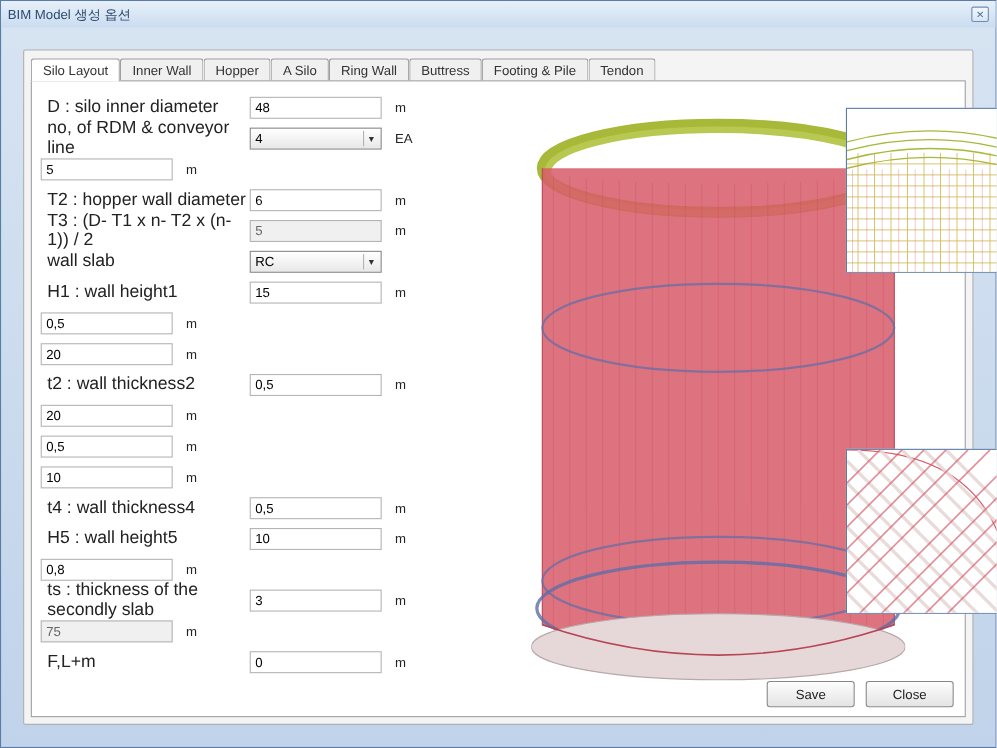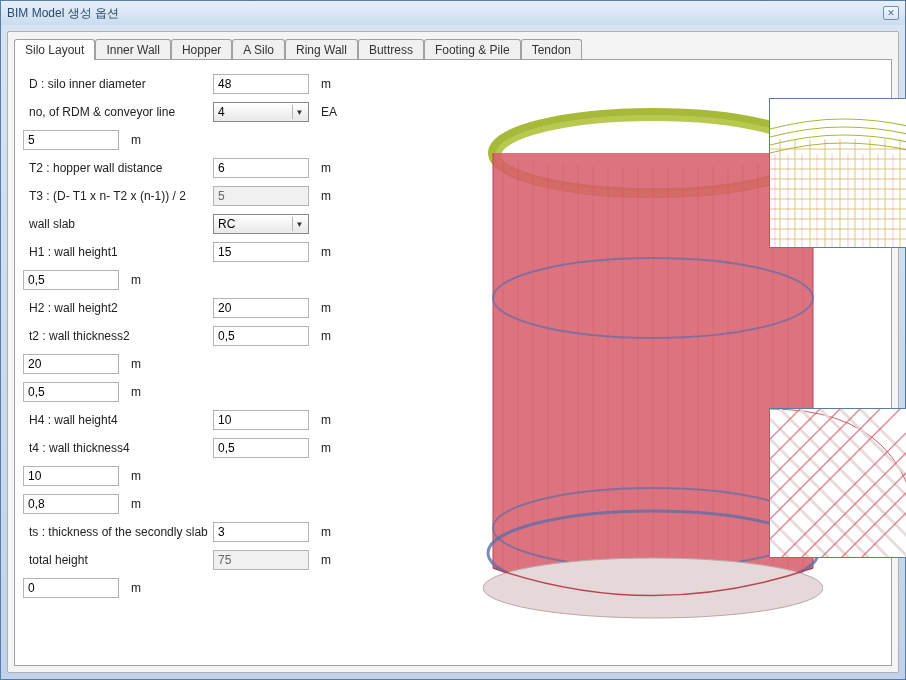--- a/index.html
+++ b/index.html
@@ -40,21 +40,21 @@
       font-size: 9px;
       color: #4a6f99;
       display: flex;
       align-items: center;
       justify-content: center;
       cursor: pointer;
     }
     .content {
       flex: 1;
       background: #f4f4f4;
-      margin: 6px;
+      margin: 20px;
       border: 1px solid #b0b0b0;
       border-radius: 2px;
       padding: 6px;
       display: flex;
       flex-direction: column;
       position: relative;
     }
     .tabs {
       display: flex;
       gap: 0;
@@ -92,24 +92,24 @@
     }
     .form-row {
       display: flex;
       align-items: center;
       height: 28px;
     }
     .form-label {
       width: 190px;
       padding-left: 6px;
       color: #222;
-      font-size: 12px;
+      font-size: 16px;
     }
     .form-input-wrap {
-      width: 96px;
+      width: 120px;
     }
     .form-input {
       width: 100%;
       height: 20px;
       border: 1px solid #b4b4b4;
       padding: 0 4px;
       font-size: 12px;
       background: #fff;
     }
     .form-input[readonly] {
@@ -221,21 +221,21 @@
                 <span class="combo-arrow">▼</span>
               </div>
             </div>
             <div class="form-unit">EA</div>
           </div>
           <div class="form-row">
             <div class="form-input-wrap"><input class="form-input" value="5" style=""></div>
             <div class="form-unit">m</div>
           </div>
           <div class="form-row">
-            <div class="form-label">T2 : hopper wall distance</div>
+            <div class="form-label">T2 : hopper wall diameter</div>
             <div class="form-input-wrap"><input class="form-input" value="6" style=""></div>
             <div class="form-unit">m</div>
           </div>
           <div class="form-row">
             <div class="form-label">T3 : (D- T1 x n- T2 x (n-1)) / 2</div>
             <div class="form-input-wrap"><input class="form-input" readonly="readonly" value="5" style=""></div>
             <div class="form-unit">m</div>
           </div>
           <div class="form-row">
             <div class="form-label">wall slab</div>
@@ -250,66 +250,65 @@
           <div class="form-row">
             <div class="form-label">H1 : wall height1</div>
             <div class="form-input-wrap"><input class="form-input" value="15" style=""></div>
             <div class="form-unit">m</div>
           </div>
           <div class="form-row">
             <div class="form-input-wrap"><input class="form-input" value="0,5" style=""></div>
             <div class="form-unit">m</div>
           </div>
           <div class="form-row">
-            <div class="form-label">H2 : wall height2</div>
             <div class="form-input-wrap"><input class="form-input" value="20" style=""></div>
             <div class="form-unit">m</div>
           </div>
           <div class="form-row">
             <div class="form-label">t2 : wall thickness2</div>
             <div class="form-input-wrap"><input class="form-input" value="0,5" style=""></div>
             <div class="form-unit">m</div>
           </div>
           <div class="form-row">
             <div class="form-input-wrap"><input class="form-input" value="20" style=""></div>
             <div class="form-unit">m</div>
           </div>
           <div class="form-row">
             <div class="form-input-wrap"><input class="form-input" value="0,5" style=""></div>
             <div class="form-unit">m</div>
           </div>
           <div class="form-row">
-            <div class="form-label">H4 : wall height4</div>
             <div class="form-input-wrap"><input class="form-input" value="10" style=""></div>
             <div class="form-unit">m</div>
           </div>
           <div class="form-row">
             <div class="form-label">t4 : wall thickness4</div>
             <div class="form-input-wrap"><input class="form-input" value="0,5" style=""></div>
             <div class="form-unit">m</div>
           </div>
           <div class="form-row">
+            <div class="form-label">H5 : wall height5</div>
             <div class="form-input-wrap"><input class="form-input" value="10" style=""></div>
             <div class="form-unit">m</div>
           </div>
           <div class="form-row">
             <div class="form-input-wrap"><input class="form-input" value="0,8" style=""></div>
             <div class="form-unit">m</div>
           </div>
           <div class="form-row">
             <div class="form-label">ts : thickness of the secondly slab</div>
             <div class="form-input-wrap"><input class="form-input" value="3" style=""></div>
             <div class="form-unit">m</div>
           </div>
           <div class="form-row">
-            <div class="form-label">total height</div>
             <div class="form-input-wrap"><input class="form-input" readonly="readonly" value="75" style=""></div>
             <div class="form-unit">m</div>
           </div>
           <div class="form-row">
+            <div class="form-label">F,L+m</div>
             <div class="form-input-wrap"><input class="form-input" value="0" style=""></div>
             <div class="form-unit">m</div>
           </div>
         </div>
 
       <div class="viz-col">
         <div class="silo-viz">
           <svg width="340" height="530" viewBox="0 0 340 530">
 
             <ellipse cx="170" cy="55" rx="160" ry="40" fill="none" stroke="#a8b838" stroke-width="10"></ellipse>
@@ -425,15 +424,19 @@
                   <line x1="90" y1="0" x2="0" y2="90"></line>
                   <line x1="70" y1="0" x2="0" y2="70"></line>
                   <line x1="50" y1="0" x2="0" y2="50"></line>
                   <line x1="30" y1="0" x2="0" y2="30"></line>
               </g>
             </svg>
           </div>
         </div>
       </div>
 
+      <div class="button-bar">
+        <button class="btn">Save</button>
+        <button class="btn">Close</button>
+      </div>
     </div>
   </div>
 </div>
 
 </body></html>

